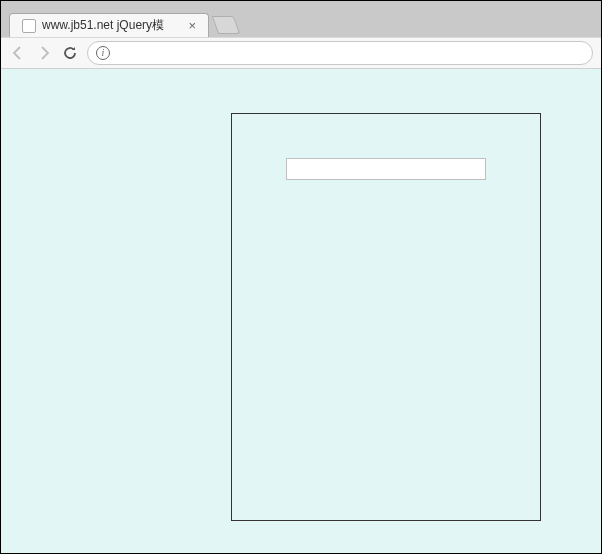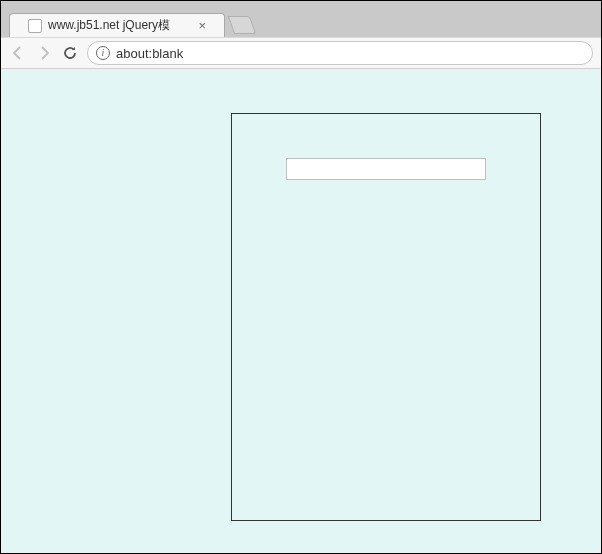--- a/index.html
+++ b/index.html
@@ -25,24 +25,24 @@
       align-items: flex-end;
       padding-left: 8px;
     }
     .tab {
       background: #f7f7f7;
       border: 1px solid #a8a8a8;
       border-bottom: none;
       border-top-left-radius: 4px;
       border-top-right-radius: 4px;
       height: 24px;
-      width: 216px;
+      width: 200px;
       display: flex;
       align-items: center;
-      padding: 0 18px;
+      padding: 0 12px;
       font-size: 12px;
       color: #333;
       position: relative;
     }
     .tab-favicon {
       width: 14px;
       height: 14px;
       border: 1px solid #aaa;
       border-radius: 2px;
       background: #fff;
@@ -173,21 +173,20 @@
     </svg>
   </div>
   <div class="nav-btn">
     <svg width="16" height="16" viewBox="0 0 16 16">
       <path d="M13 8a5 5 0 1 1-1.6-3.7" fill="none" stroke="#555" stroke-width="1.8"></path>
       <path d="M13 2 L13 5 L10 5 Z" fill="#555"></path>
     </svg>
   </div>
   <div class="omnibox">
     <span class="info-icon">i</span>
-    <span class="omnibox-text">about:blank</span>
   </div>
 </div>
 
 <div class="viewport">
   <div class="demo-container">
     <input type="text" class="demo-input" value="" style="">
   </div>
 </div>
 
 </body></html>

